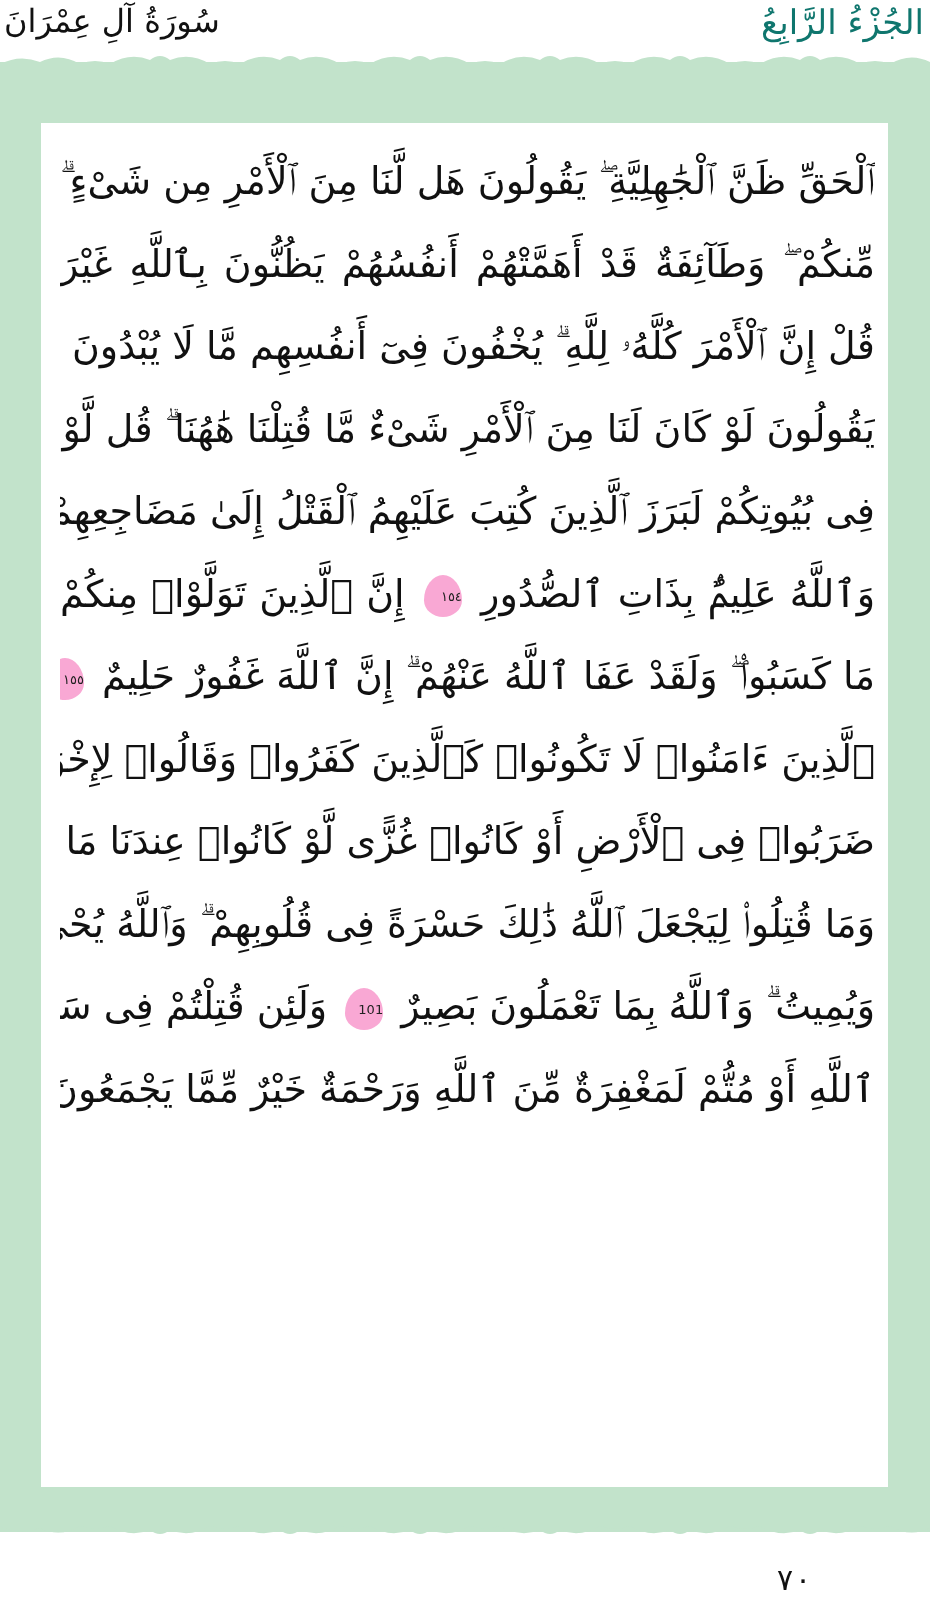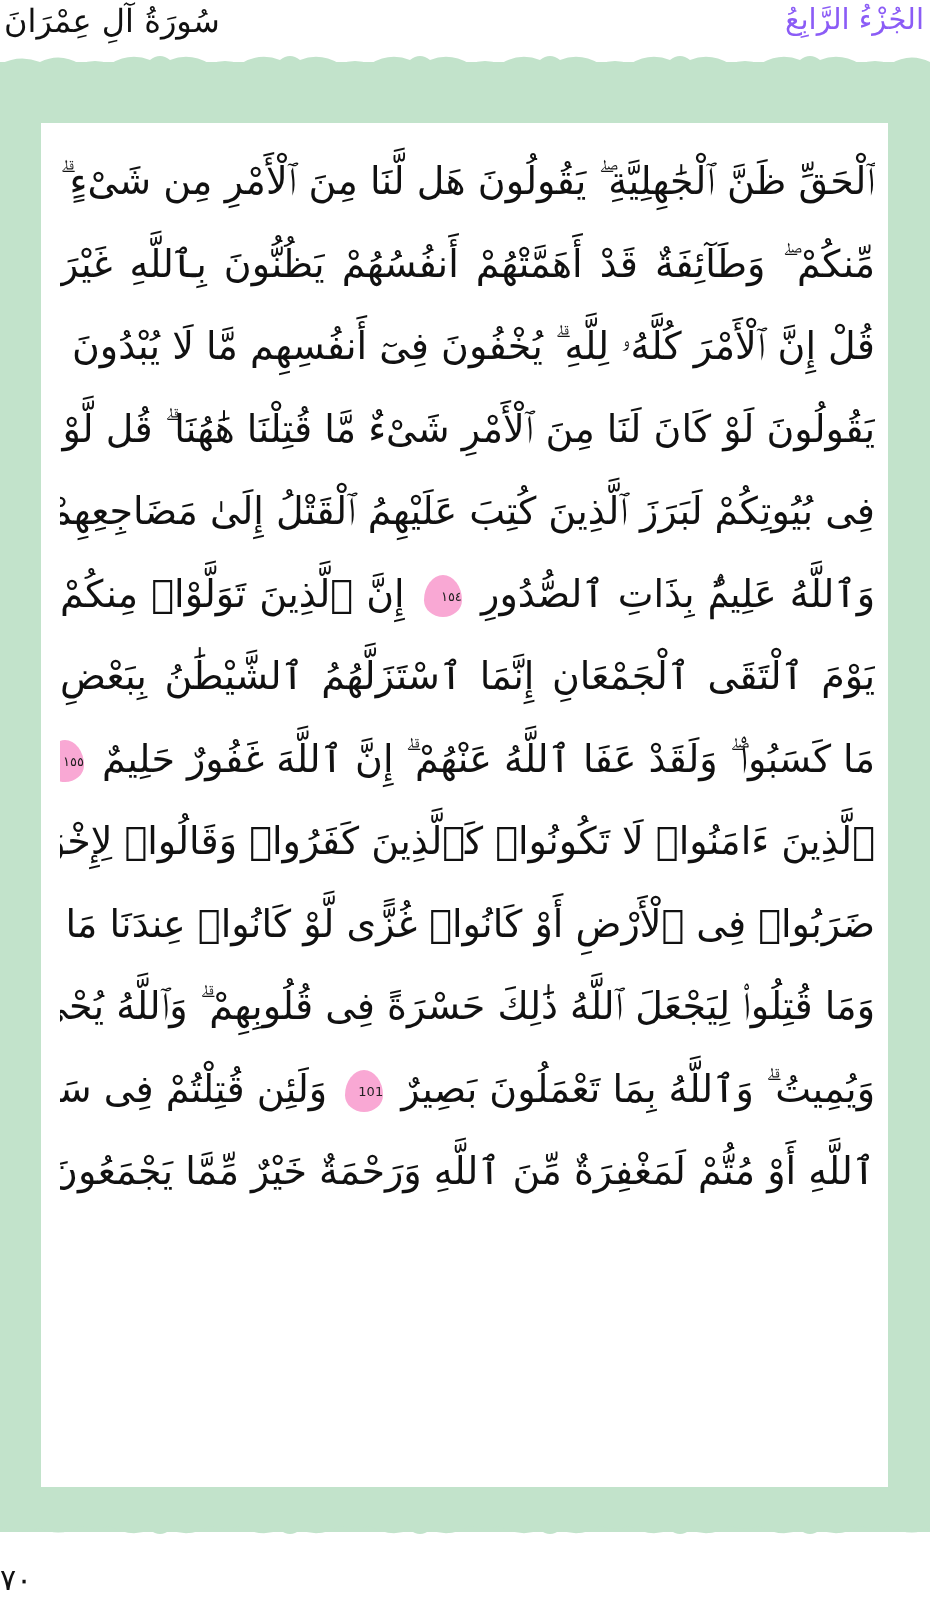--- a/index.html
+++ b/index.html
@@ -4,21 +4,21 @@
 <style>
   html, body { margin: 0; padding: 0; }
   body {
     width: 930px; height: 1600px; background: #ffffff; position: relative; overflow: hidden;
     font-family: "DejaVu Sans", sans-serif;
   }
   .header {
     position: absolute; top: 0; left: 0; width: 930px; height: 58px;
   }
   .header .juz {
-    position: absolute; right: 6px; top: 2px; font-size: 29px; color: #8b5cf6; direction: rtl;
+    position: absolute; right: 6px; top: 2px; font-size: 34px; color: #0f766e; direction: rtl;
     font-family: "DejaVu Serif", serif;
   }
   .header .surah {
     position: absolute; left: 4px; top: 2px; font-size: 32px; color: #111; direction: rtl;
     font-family: "DejaVu Serif", serif;
   }
   .frame {
     position: absolute; left: 0; top: 62px; width: 930px; height: 1470px;
     background: #c2e3cb;
   }
@@ -40,22 +40,22 @@
     font-family: "DejaVu Sans", sans-serif;
     text-align: justify; text-align-last: justify; white-space: nowrap; overflow: hidden;
   }
   .ayah {
     display: inline-block; width: 38px; height: 42px; vertical-align: middle;
     background: #f9a8d4; border-radius: 50% 50% 50% 50% / 60% 60% 40% 40%;
     font-size: 13px; line-height: 44px; text-align: center; color: #222;
     margin: 0 6px;
   }
   .page-number {
-    position: absolute; top: 1562px; left: 0; width: 812px; text-align: left;
-    font-size: 30px; color: #111; font-family: Liberation Sans, sans-serif;
+    position: absolute; top: 1562px; left: 0; width: 812px; text-align: right;
+    font-size: 30px; color: #111; font-family: Liberation Mono, monospace;
   }
 </style>
 </head>
 <body>
 
 <div class="header">
   <div class="juz">الجُزْءُ الرَّابِعُ</div>
   <div class="surah">سُورَةُ آلِ عِمْرَانَ</div>
 </div>
 
@@ -77,21 +77,20 @@
   <div class="line"><span>ٱلْحَقِّ ظَنَّ ٱلْجَٰهِلِيَّةِ ۖ يَقُولُونَ هَل لَّنَا مِنَ ٱلْأَمْرِ مِن شَىْءٍ ۗ</span></div>
   <div class="line"><span>مِّنكُمْ ۖ وَطَآئِفَةٌ قَدْ أَهَمَّتْهُمْ أَنفُسُهُمْ يَظُنُّونَ بِٱللَّهِ غَيْرَ</span></div>
   <div class="line"><span>قُلْ إِنَّ ٱلْأَمْرَ كُلَّهُۥ لِلَّهِ ۗ يُخْفُونَ فِىٓ أَنفُسِهِم مَّا لَا يُبْدُونَ لَكَ ۖ</span></div>
   <div class="line"><span>يَقُولُونَ لَوْ كَانَ لَنَا مِنَ ٱلْأَمْرِ شَىْءٌ مَّا قُتِلْنَا هَٰهُنَا ۗ قُل لَّوْ كُنتُمْ</span></div>
   <div class="line"><span>فِى بُيُوتِكُمْ لَبَرَزَ ٱلَّذِينَ كُتِبَ عَلَيْهِمُ ٱلْقَتْلُ إِلَىٰ مَضَاجِعِهِمْ ۖ</span></div>
   <div class="line">
     <span>وَٱللَّهُ عَلِيمٌۢ بِذَاتِ ٱلصُّدُورِ</span>
     <span class="ayah">١٥٤</span>
     <span>إِنَّ ٱلَّذِينَ تَوَلَّوْا۟ مِنكُمْ</span>
   </div>
-  <div class="line"><span>يَوْمَ ٱلْتَقَى ٱلْجَمْعَانِ إِنَّمَا ٱسْتَزَلَّهُمُ ٱلشَّيْطَٰنُ بِبَعْضِ</span></div>
   <div class="line">
     <span>مَا كَسَبُوا۟ ۖ وَلَقَدْ عَفَا ٱللَّهُ عَنْهُمْ ۗ إِنَّ ٱللَّهَ غَفُورٌ حَلِيمٌ</span>
     <span class="ayah">١٥٥</span>
     
   </div>
   <div class="line"><span>ٱلَّذِينَ ءَامَنُوا۟ لَا تَكُونُوا۟ كَٱلَّذِينَ كَفَرُوا۟ وَقَالُوا۟ لِإِخْوَٰنِهِمْ إِذَا</span></div>
   <div class="line"><span>ضَرَبُوا۟ فِى ٱلْأَرْضِ أَوْ كَانُوا۟ غُزًّى لَّوْ كَانُوا۟ عِندَنَا مَا مَاتُوا۟</span></div>
   <div class="line"><span>وَمَا قُتِلُوا۟ لِيَجْعَلَ ٱللَّهُ ذَٰلِكَ حَسْرَةً فِى قُلُوبِهِمْ ۗ وَٱللَّهُ يُحْىِۦ</span></div>
   <div class="line">
     <span>وَيُمِيتُ ۗ وَٱللَّهُ بِمَا تَعْمَلُونَ بَصِيرٌ</span>

